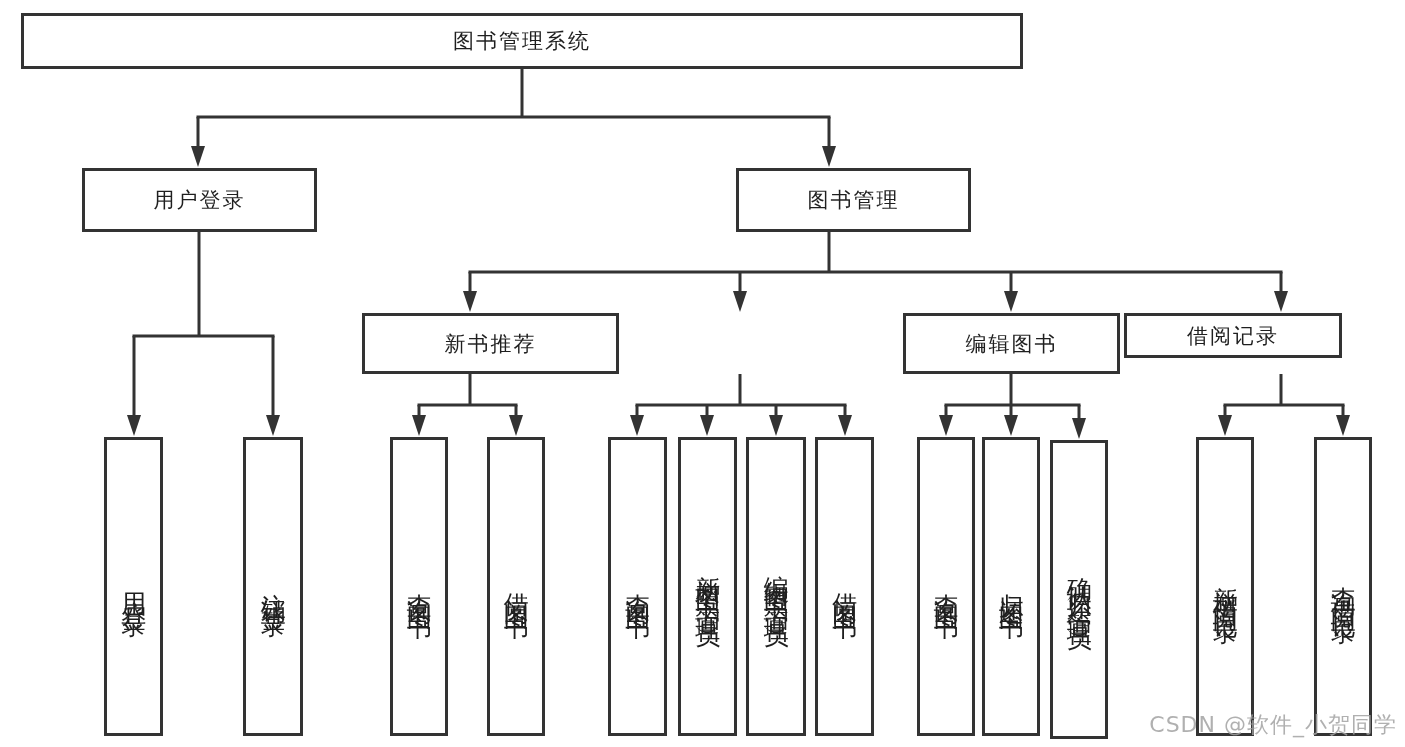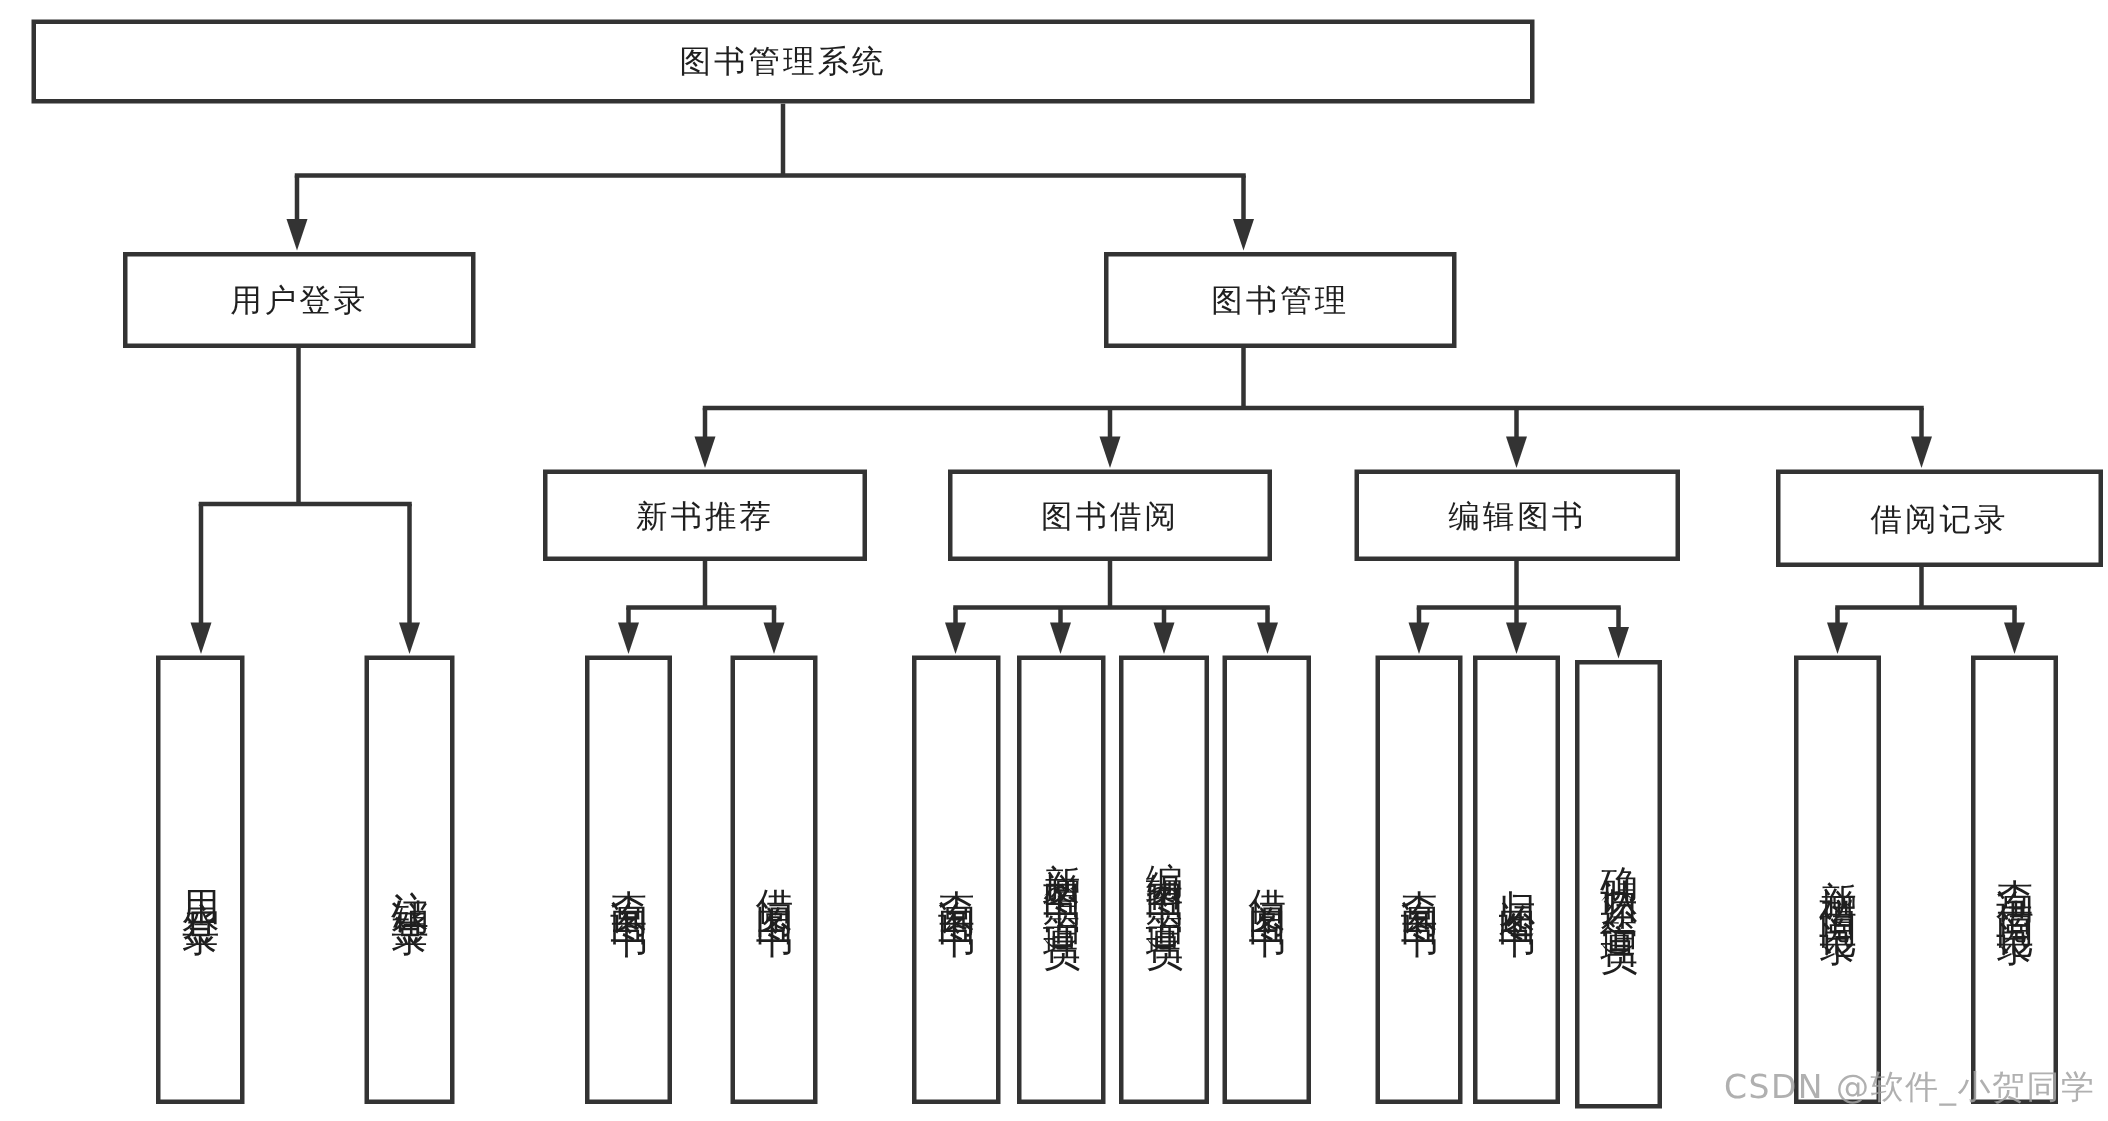--- a/index.html
+++ b/index.html
@@ -125,30 +125,27 @@
     <span>图书管理系统</span>
   </div>
 
   <div class="node hbox" style="left:82px;top:168px;width:235px;height:64px">
     <span>用户登录</span>
   </div>
   <div class="node hbox" style="left:736px;top:168px;width:235px;height:64px">
     <span>图书管理</span>
   </div>
 
-  <div class="node hbox" style="left:362px;top:313px;width:216px;height:61px">
+  <div class="node hbox" style="left:362px;top:313px;width:257px;height:61px">
     <span>新书推荐</span>
-  </div>
-  <div class="node hbox" style="left:632px;top:313px;width:216px;height:61px">
-    <span>图书借阅</span>
   </div>
   <div class="node hbox" style="left:903px;top:313px;width:217px;height:61px">
     <span>编辑图书</span>
   </div>
-  <div class="node hbox" style="left:1184px;top:313px;width:218px;height:65px">
+  <div class="node hbox" style="left:1124px;top:313px;width:218px;height:45px">
     <span>借阅记录</span>
   </div>
 
   <div class="node leaf" style="left:104px;top:437px;width:59px;height:299px">
     <span>用户登录</span>
   </div>
   <div class="node leaf" style="left:243px;top:437px;width:60px;height:299px">
     <span>注销登录</span>
   </div>
 

